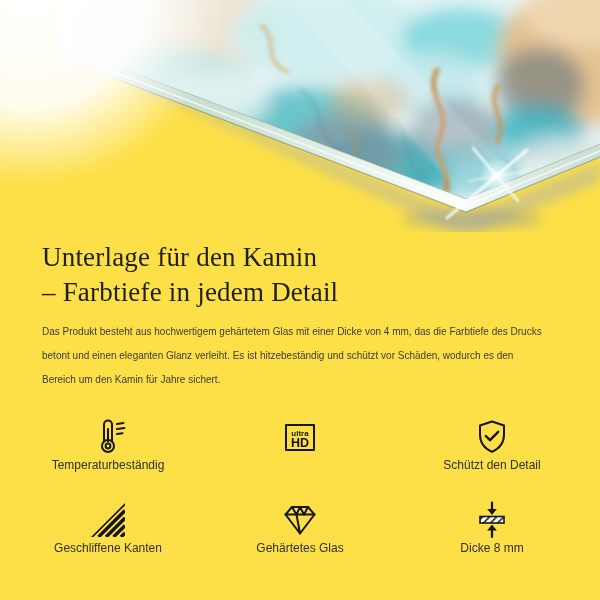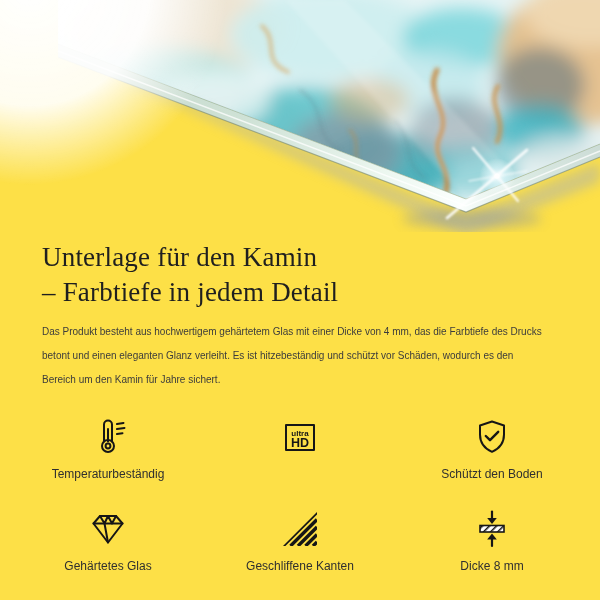--- a/index.html
+++ b/index.html
@@ -19,21 +19,21 @@
   p.desc{
     margin:10px 42px 0 42px;max-width:505px;
     font-size:10px;line-height:24px;color:#3c3c3c;
   }
   .features{
     margin:22px 12px 0 12px;
     display:grid;grid-template-columns:repeat(3,1fr);row-gap:25px;
   }
   .feature{display:flex;flex-direction:column;align-items:center;}
   .feature .icon{height:44px;display:flex;align-items:flex-end;justify-content:flex-start;}
-  .feature .label{margin-top:9px;font-size:12px;color:#2f2f2f;text-align:center;}
+  .feature .label{font-size:12px;color:#2f2f2f;text-align:center;}
   .ico{stroke:#161616;fill:none;stroke-width:2;stroke-linecap:round;stroke-linejoin:round;}
   .ico-txt{fill:#161616;font-family:"Liberation Sans",sans-serif;font-weight:700;text-anchor:middle;}
 </style>
 </head>
 <body>
 
 <div class="page">
 
   <div class="hero">
     <svg width="600" height="232" viewBox="0 0 600 232">
@@ -169,35 +169,21 @@
 
     <div class="feature">
       <div class="icon">
         <svg width="42" height="42" viewBox="0 0 42 42">
           <g class="ico">
             <path d="M21,5.5 L33,9.5 V18.5 C33,27.5 27.5,33 21,35.8 C14.5,33 9,27.5 9,18.5 V9.5 Z"></path>
             <path d="M14.8,20 L19,24.2 L27.2,15.8" stroke-width="2.4"></path>
           </g>
         </svg>
       </div>
-      <div class="label">Schützt den Boden</div>
-    </div>
-
-    <div class="feature">
-      <div class="icon">
-        <svg width="42" height="42" viewBox="0 0 42 42">
-          <g class="ico">
-            <path d="M13,8 L29,8 L35.5,15.5 L21,34.5 L6.5,15.5 Z"></path>
-            <path d="M6.5,15.5 L35.5,15.5"></path>
-            <path d="M13,8 L17.5,15.5 L21,8 L25,15.5 L29,8"></path>
-            <path d="M17.5,15.5 L21,34.5"></path>
-          </g>
-        </svg>
-      </div>
-      <div class="label">Gehärtetes Glas</div>
+      <div class="label">Schützt den Detail</div>
     </div>
 
     <div class="feature">
       <div class="icon">
         <svg width="42" height="42" viewBox="0 0 42 42">
           <defs>
             <clipPath id="triClip">
                 <path d="M4,38 L38,38 L38,4 Z"></path>
               </clipPath>
           </defs>
@@ -209,20 +195,34 @@
             <line x1="34" y1="38" x2="38" y2="34"></line>
           </g>
         </svg>
       </div>
       <div class="label">Geschliffene Kanten</div>
     </div>
 
     <div class="feature">
       <div class="icon">
         <svg width="42" height="42" viewBox="0 0 42 42">
+          <g class="ico">
+            <path d="M13,8 L29,8 L35.5,15.5 L21,34.5 L6.5,15.5 Z"></path>
+            <path d="M6.5,15.5 L35.5,15.5"></path>
+            <path d="M13,8 L17.5,15.5 L21,8 L25,15.5 L29,8"></path>
+            <path d="M17.5,15.5 L21,34.5"></path>
+          </g>
+        </svg>
+      </div>
+      <div class="label">Gehärtetes Glas</div>
+    </div>
+
+    <div class="feature">
+      <div class="icon">
+        <svg width="42" height="42" viewBox="0 0 42 42">
           <defs>
             <pattern id="hatch" width="5" height="5" patternUnits="userSpaceOnUse" patternTransform="rotate(45)">
               <rect width="5" height="5" fill="#ffffff"></rect>
               <line x1="0" y1="0" x2="0" y2="5" stroke="#161616" stroke-width="3"></line>
             </pattern>
           </defs>
           <rect x="9" y="17.5" width="24" height="6.5" fill="url(#hatch)" stroke="#161616" stroke-width="1.6"></rect>
           <line x1="21" y1="3.5" x2="21" y2="10" stroke="#161616" stroke-width="2.2" stroke-linecap="round"></line>
           <polygon points="16.2,10 25.8,10 21,16" fill="#161616"></polygon>
           <line x1="21" y1="38" x2="21" y2="31.5" stroke="#161616" stroke-width="2.2" stroke-linecap="round"></line>

